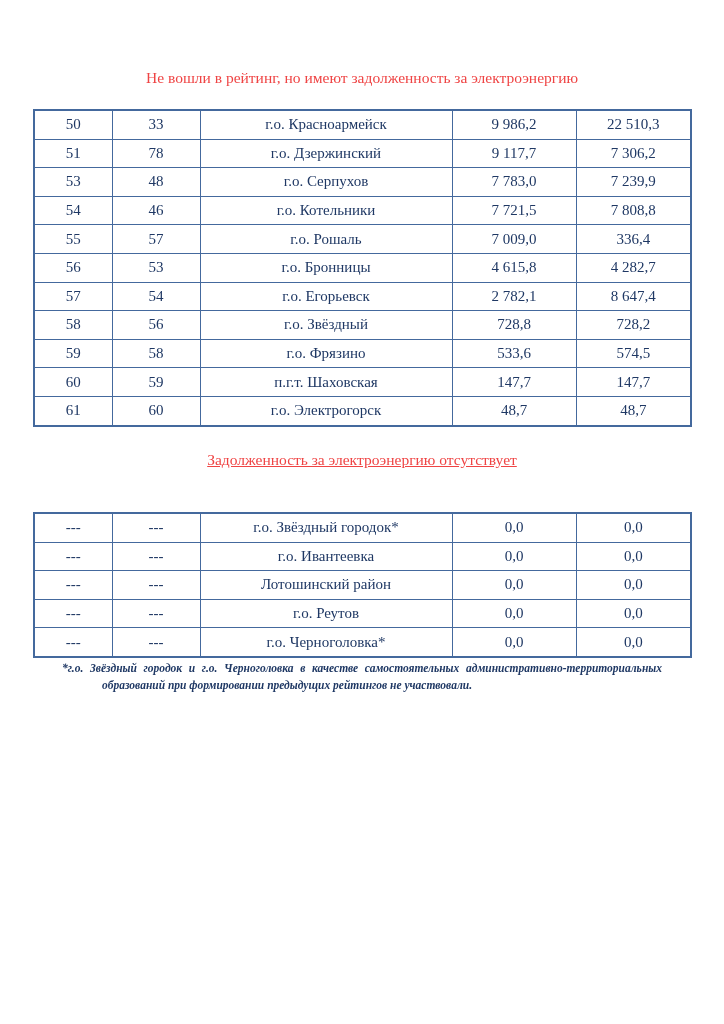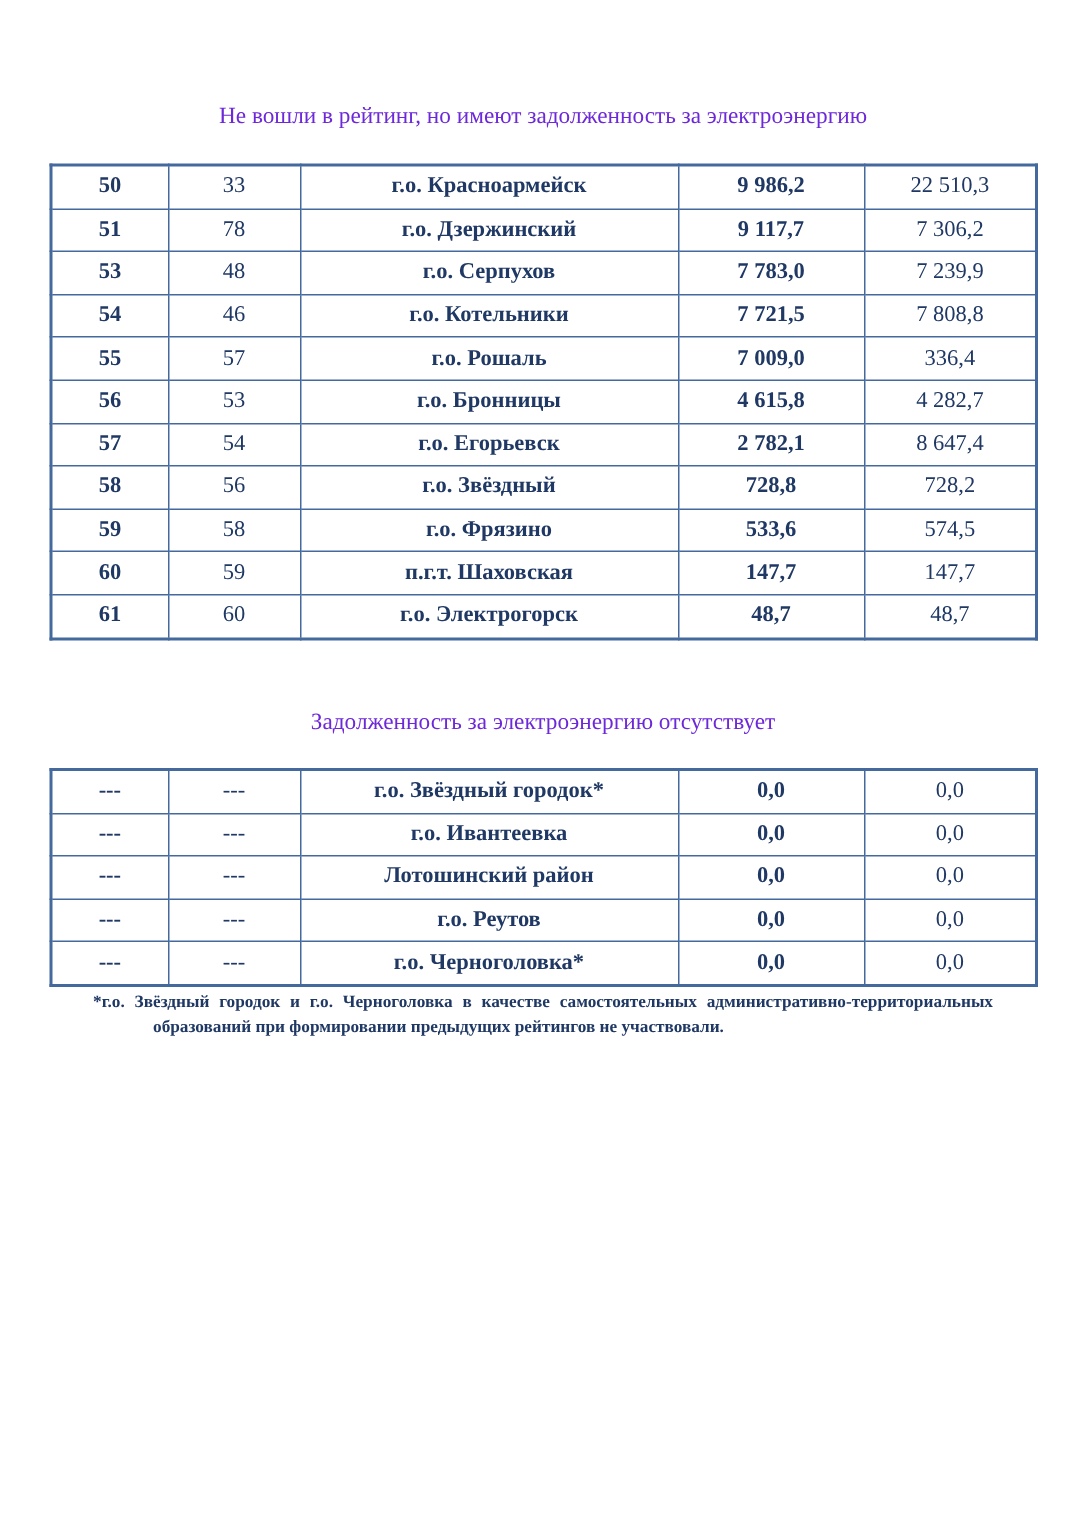--- a/index.html
+++ b/index.html
@@ -16,24 +16,24 @@
     color: #1F3864;
     overflow: hidden;
   }
   .section-title {
     position: absolute;
     left: 0;
     width: 724px;
     text-align: center;
     font-size: 15.5px;
     font-weight: normal;
-    color: #6d28d9;
+    color: #ef4444;
   }
   #title-debtors { top: 69px; }
-  #title-nodebt  { top: 473px; }
+  #title-nodebt  { top: 451px; text-decoration: underline; }
 
   table.doc-table {
     position: absolute;
     left: 33px;
     width: 657px;
     border-collapse: collapse;
     table-layout: fixed;
     border: 2px solid #44699D;
   }
   #table-debtors { top: 109px; }
@@ -43,37 +43,38 @@
     border: 1px solid #44699D;
     text-align: center;
     vertical-align: middle;
     font-size: 15px;
     padding: 0 2px;
     height: 27.6px;
     color: #1F3864;
     white-space: nowrap;
     overflow: hidden;
   }
-  td.bold { font-weight: bold; }
+  td.bold { font-weight: normal; }
 
   col.c-rank  { width: 78px; }
   col.c-prev  { width: 88px; }
   col.c-name  { width: 252px; }
   col.c-debt  { width: 124px; }
   col.c-pdebt { width: 115px; }
 
   .footnote {
     position: absolute;
     left: 62px;
     top: 660px;
     width: 600px;
     font-size: 11.5px;
     font-weight: bold;
     line-height: 1.5;
     color: #1F3864;
+    font-style: italic;
   }
   .footnote .fn-line-justify {
     text-align: justify;
     text-align-last: justify;
   }
   .footnote .fn-line-left {
     text-align: left;
     margin-left: 40px;
   }
 </style>

